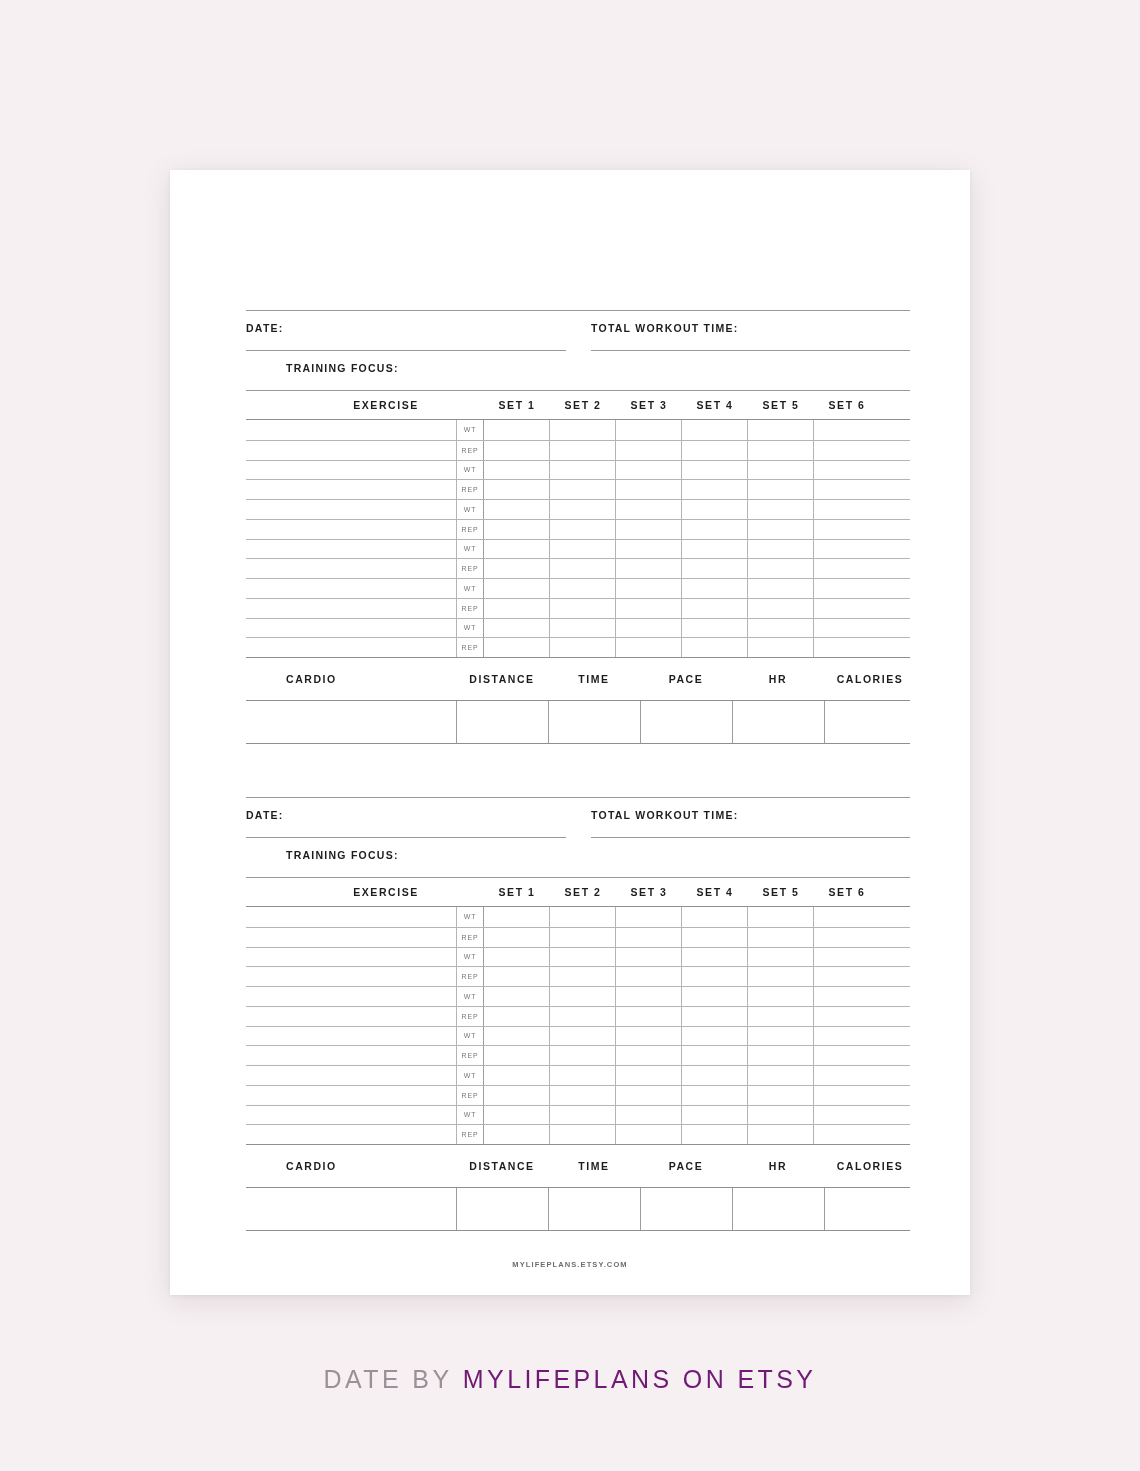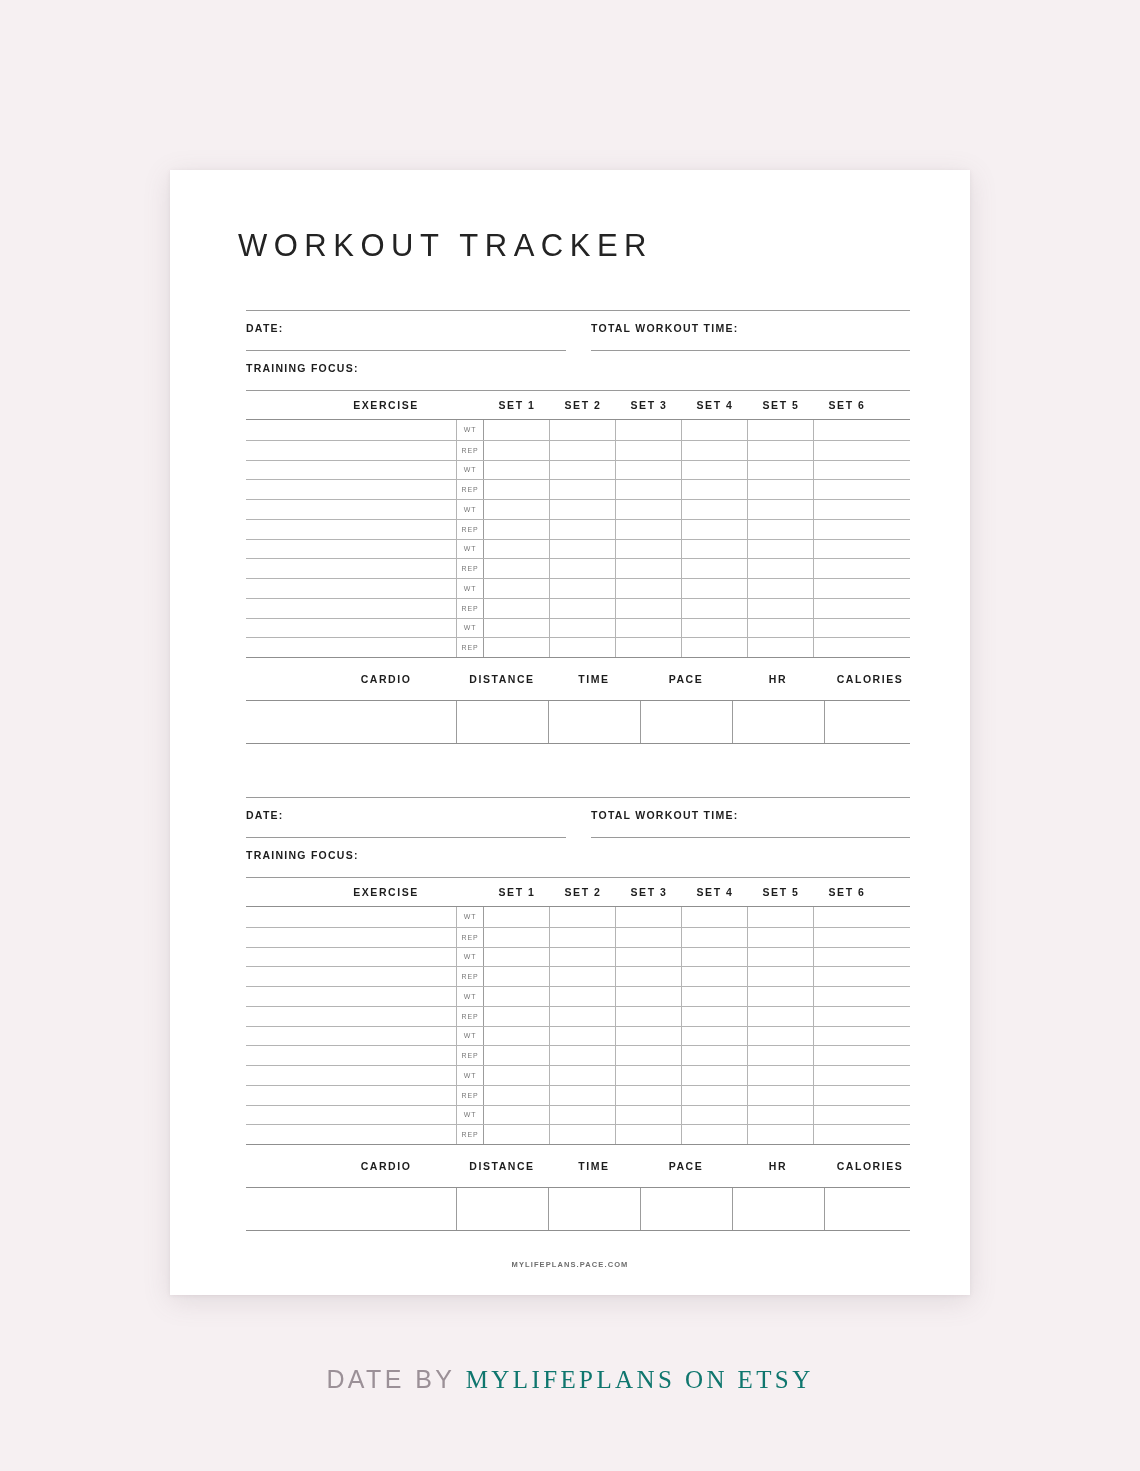--- a/index.html
+++ b/index.html
@@ -91,20 +91,21 @@
   .field-date .field-underline { left: 0; width: 320px; }
   .field-time { left: 345px; width: 319px; }
   .field-time .field-underline { left: 0; width: 319px; }
 
   .focus-row {
     position: relative;
     height: 40px;
   }
   .focus-row .field-label {
     top: 11px;
+    margin-left: 40px;
   }
   .focus-row .field-underline {
     left: 0;
     width: 664px;
     top: 39px;
   }
 
   
   .ex-header {
     position: relative;
@@ -202,21 +203,21 @@
     position: relative;
     height: 42px;
   }
   .cardio-header-label {
     position: absolute;
     top: 15px;
     font-size: 10.5px;
     font-weight: 700;
     letter-spacing: 1.55px;
     color: #1d1d1d;
-    text-align: center;
+    text-align: left;
     white-space: nowrap;
   }
   .cardio-name-head { left: 40px; width: 200px; }
   .cardio-col-head { width: 92px; text-align: center; }
 
   .cardio-grid {
     position: relative;
     width: 664px;
     height: 42px;
     border-top: 1px solid #8f8f8f;
@@ -256,29 +257,28 @@
     top: 1365px;
     left: 0;
     width: 1140px;
     text-align: center;
     font-size: 25px;
     font-weight: 300;
     letter-spacing: 3.4px;
     white-space: nowrap;
   }
   .caption .light { color: #9b9097; }
-  .caption .dark { color: #0f766e; font-family: Liberation Serif, serif; }
+  .caption .dark { color: #701a75; }
 </style>
 </head>
 <body>
 
 <div class="sheet">
   <div class="sheet-inner">
 
-    <div class="doc-title">WORKOUT TRACKER</div>
 
     <div class="section first">
 
       <div class="rule-top"></div>
 
       <div class="field-row">
         <div class="field field-date">
           <span class="field-label">DATE:</span>
           <span class="field-underline"></span>
         </div>
@@ -674,19 +674,19 @@
           <div class="cardio-cells">
             <div class="cardio-cell"></div>
             <div class="cardio-cell"></div>
             <div class="cardio-cell"></div>
             <div class="cardio-cell"></div>
             <div class="cardio-cell"></div>
           </div>
         </div>
     </div>
 
-    <div class="page-footer">MYLIFEPLANS.PACE.COM</div>
+    <div class="page-footer">MYLIFEPLANS.ETSY.COM</div>
   </div>
 </div>
 
 <div class="caption">
   <span class="light">DATE BY</span><span class="light">&nbsp;</span><span class="dark">MYLIFEPLANS ON ETSY</span>
 </div>
 
 </body></html>

